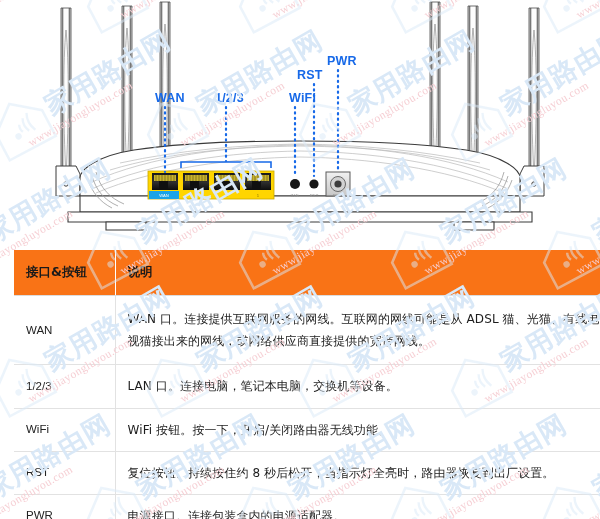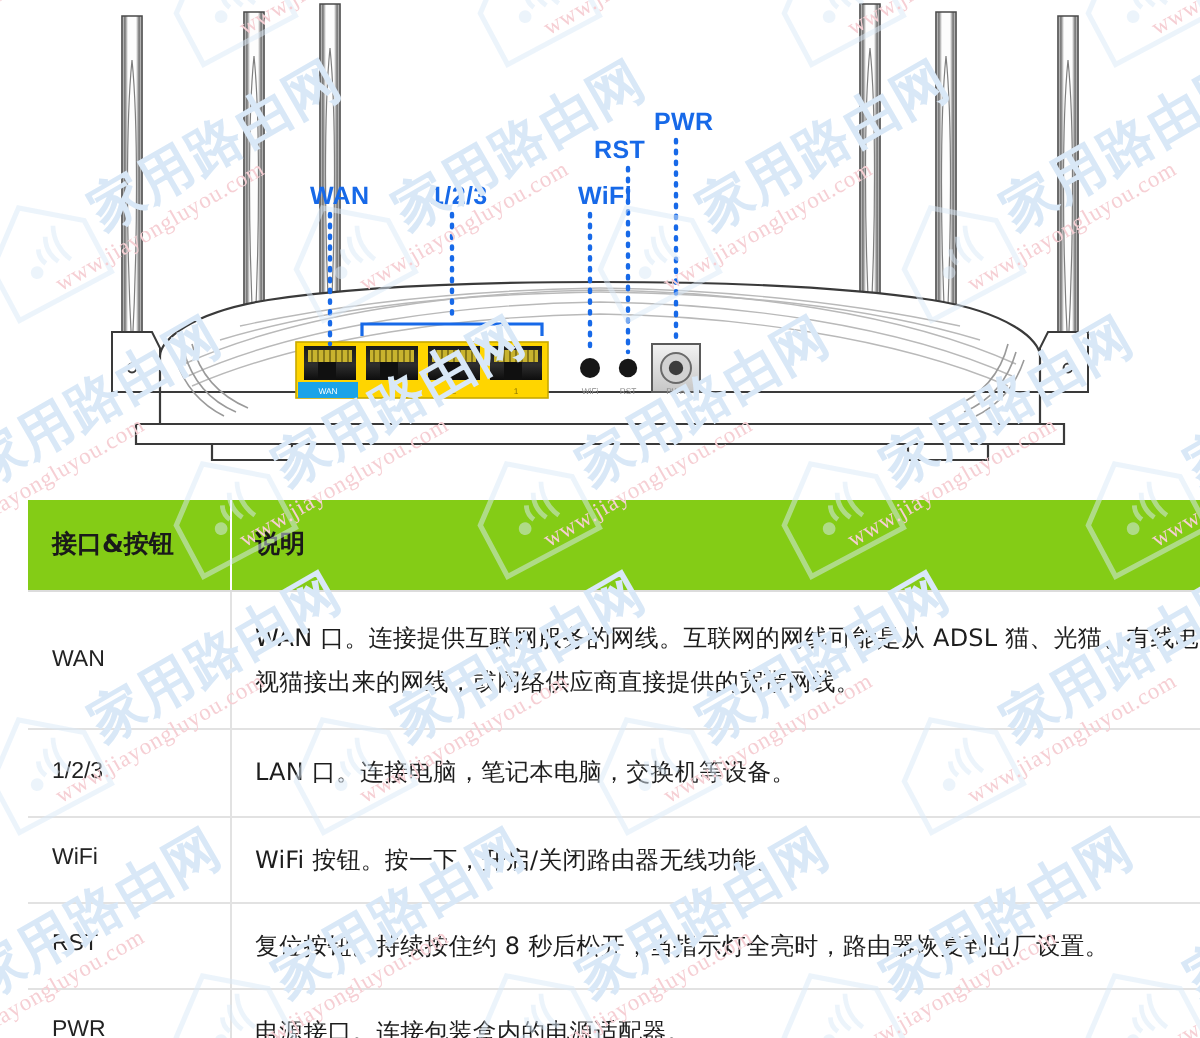--- a/index.html
+++ b/index.html
@@ -53,21 +53,21 @@
   #callout-pwr{left:327px;top:54px;}
 
   
   #spec-table{
     position:absolute;left:14px;top:250px;width:600px;z-index:3;
     border-collapse:collapse;table-layout:fixed;
   }
   #spec-table col.c-key{width:101px;}
   #spec-table col.c-desc{width:499px;}
   #spec-table th{
-    background:#84cc16;
+    background:#f97316;
     font-size:12.5px;font-weight:700;color:#1a1a1a;
     text-align:left;padding:14px 0 14px 12px;
     border-bottom:1px solid #dcdcdc;
     font-family:"DejaVu Sans","Liberation Sans",sans-serif;
   }
   #spec-table th.k-col{border-right:1px solid #ffffff;}
   #spec-table td{
     vertical-align:middle;
     border-bottom:1px solid #e2e2e2;
     padding:10px 10px 10px 12px;

